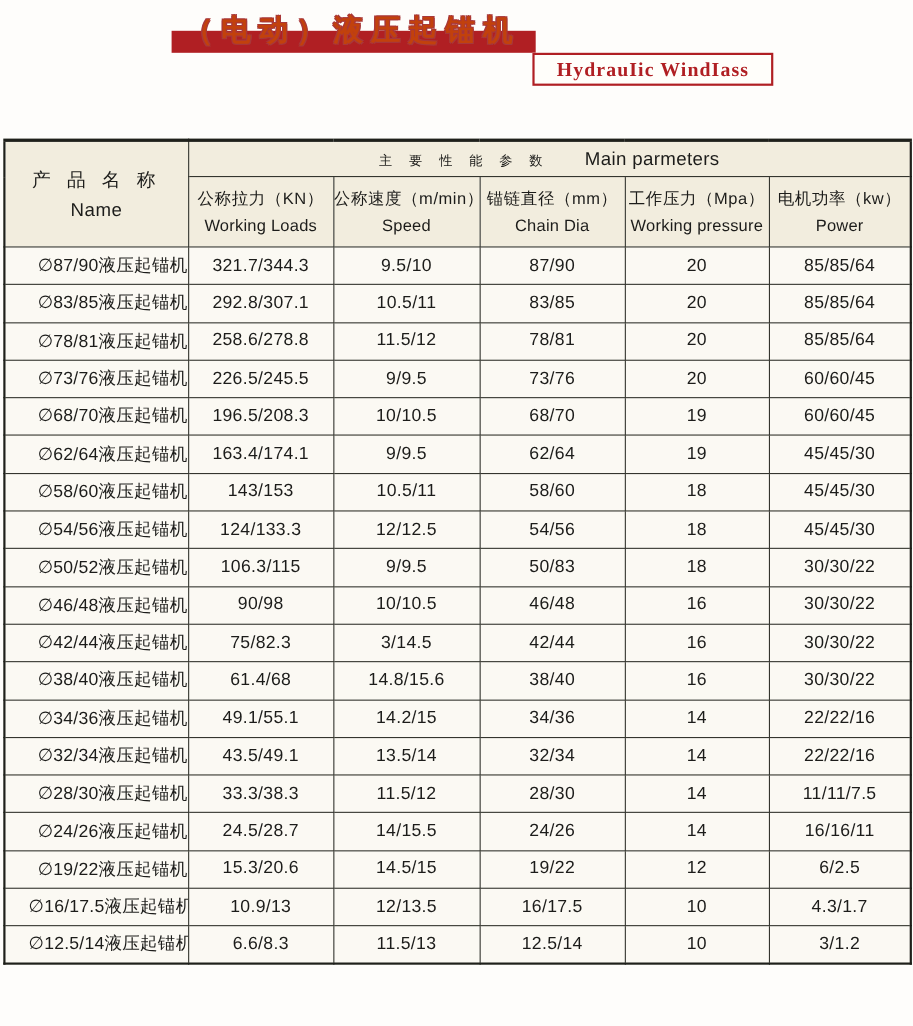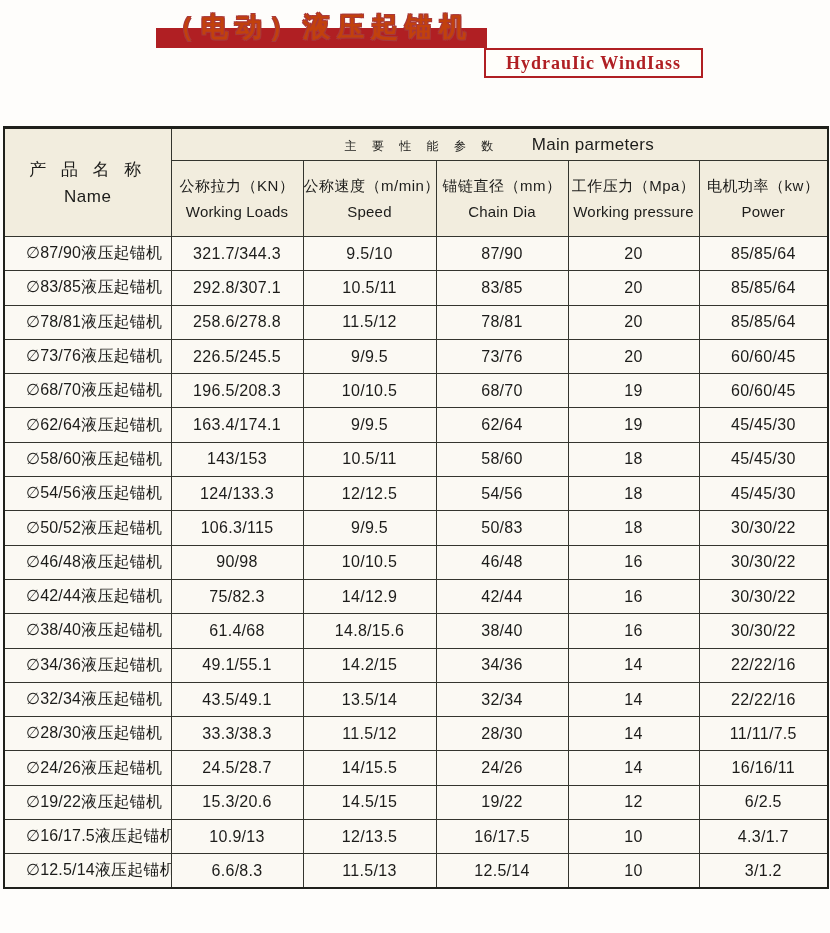--- a/index.html
+++ b/index.html
@@ -49,25 +49,25 @@
     background:var(--cell-bg);
   }
   th,td{border:1px solid var(--line);overflow:hidden;white-space:nowrap}
   thead th{background:var(--header-bg);font-weight:normal}
   .name-th{vertical-align:middle;text-align:center}
   .name-th .cn{font-size:17px;letter-spacing:5px;margin-bottom:6px}
   .name-th .en{font-size:17px;letter-spacing:.5px}
   .main-th{height:33px;text-align:center;vertical-align:middle}
   .main-th .cn{font-size:12px;font-weight:normal;letter-spacing:6px}
   .main-th .en{font-size:17px;margin-left:28px;letter-spacing:.3px}
-  .sub-th{height:76px;text-align:center;vertical-align:middle}
+  .sub-th{height:64px;text-align:center;vertical-align:middle}
   .sub-cn{font-size:15px;letter-spacing:.5px;margin-bottom:7px}
   .sub-en{font-size:15px;letter-spacing:.2px}
   tbody td{height:34.3px;font-size:16px;vertical-align:middle}
-  .name-td{text-align:left;padding-left:21px;letter-spacing:.2px}
+  .name-td{text-align:right;padding-left:21px;letter-spacing:.2px}
   .val-td{text-align:center;letter-spacing:.3px}
 </style>
 </head>
 <body>
 
 <div class="banner"></div>
 <div class="banner-title">（电动）液压起锚机</div>
 
 <div class="en-box">
   <span>HydrauIic WindIass</span>
@@ -194,21 +194,21 @@
           <td class="name-td">∅46/48液压起锚机</td>
           <td class="val-td">90/98</td>
           <td class="val-td">10/10.5</td>
           <td class="val-td">46/48</td>
           <td class="val-td">16</td>
           <td class="val-td">30/30/22</td>
         </tr>
         <tr>
           <td class="name-td">∅42/44液压起锚机</td>
           <td class="val-td">75/82.3</td>
-          <td class="val-td">14/12.9</td>
+          <td class="val-td">3/14.5</td>
           <td class="val-td">42/44</td>
           <td class="val-td">16</td>
           <td class="val-td">30/30/22</td>
         </tr>
         <tr>
           <td class="name-td">∅38/40液压起锚机</td>
           <td class="val-td">61.4/68</td>
           <td class="val-td">14.8/15.6</td>
           <td class="val-td">38/40</td>
           <td class="val-td">16</td>

